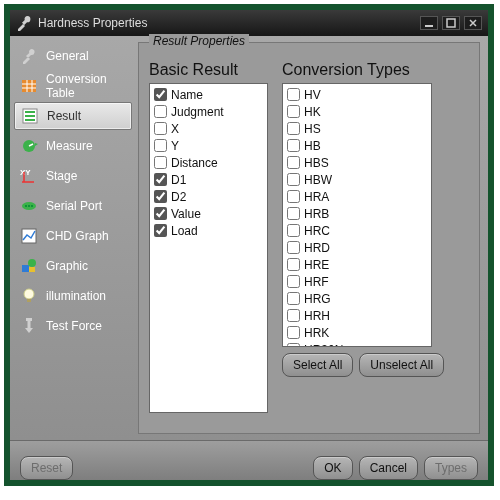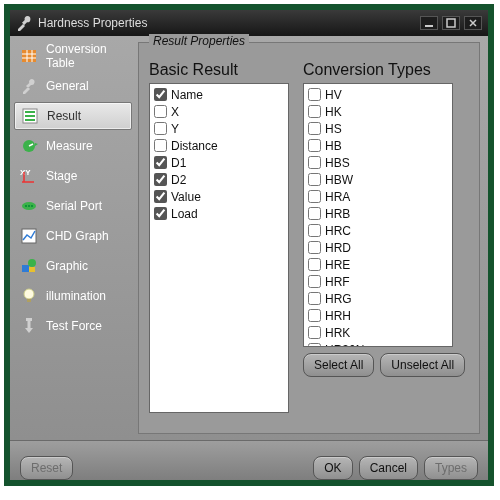--- a/index.html
+++ b/index.html
@@ -26,21 +26,21 @@
 .side-item .icn svg { width:18px; height:18px; }
 
 
 .main { flex:1; padding:6px 8px 6px 2px; }
 .groupbox { border:1px solid #777; background:#9a9a9a; height:100%; position:relative; padding:18px 10px 10px 10px; display:flex; gap:14px;}
 .groupbox>.legend { position:absolute; top:-9px; left:10px; background:#9a9a9a; padding:0 4px; font-size:12px; color:#111;font-style:italic; }
 
 .col { display:flex; flex-direction:column; }
 .col-label { font-size:16px; color:#111; margin-bottom:4px; }
 .listbox { background:#fff; border:1px solid #666; overflow-y:auto; overflow-x:hidden; padding:2px 2px; }
-.listbox.basic { width:140px; height:330px; }
+.listbox.basic { width:119px; height:330px; }
 .listbox.conv  { width:150px; height:264px; }
 .row { display:flex; align-items:center; gap:4px; height:17px; font-size:12px; color:#111; padding:0 2px; white-space:nowrap;}
 .row input[type=checkbox]{ width:13px; height:13px; accent-color:#555; }
 
 .conv-btns { display:flex; gap:6px; margin-top:6px; justify-content:flex-end;}
 .btn { height:24px; padding:0 10px; font-size:12px; background:linear-gradient(#b6b6b6,#8f8f8f); border:1px solid #555; color:#111; border-radius:8px; box-shadow: inset 0 1px 0 rgba(255,255,255,.3); cursor:pointer;}
 .btn:disabled { color:#6d6d6d; }
 
 
 .footer { height:40px; background:linear-gradient(#9e9e9e,#7e7e7e); border-top:1px solid #6a6a6a; display:flex; align-items:flex-end; padding:0 10px; gap:6px;}
@@ -80,33 +80,33 @@
         </svg>
       </span>
   </div>
 
   <div class="body">
 
     <div class="sidebar" id="sidebar">
         <div class="side-item">
           <span class="icn">
             <svg viewBox="0 0 18 18">
+              <path fill="#d0d0d0" d="M3 15l5-5 2 2-5 5H3v-2zm9-13a3 3 0 00-2.8 4L6 9l2 2 3-3A3 3 0 1012 2z"></path>
+            </svg>
+          </span>
+          <span>General</span>
+        </div>
+        <div class="side-item">
+          <span class="icn">
+            <svg viewBox="0 0 18 18">
               <rect x="2" y="3" width="14" height="12" fill="#e88b2e"></rect>
               <path stroke="#fff" stroke-width="1" d="M2 7h14M2 11h14M7 3v12M12 3v12"></path>
             </svg>
           </span>
           <span>Conversion Table</span>
-        </div>
-        <div class="side-item">
-          <span class="icn">
-            <svg viewBox="0 0 18 18">
-              <path fill="#d0d0d0" d="M3 15l5-5 2 2-5 5H3v-2zm9-13a3 3 0 00-2.8 4L6 9l2 2 3-3A3 3 0 1012 2z"></path>
-            </svg>
-          </span>
-          <span>General</span>
         </div>
         <div class="side-item selected">
           <span class="icn">
             <svg viewBox="0 0 18 18">
               <rect x="2" y="2" width="14" height="14" fill="#fff" stroke="#888"></rect>
               <path stroke="#3bb24a" stroke-width="2" d="M4 5h10M4 9h10M4 13h10"></path>
             </svg>
           </span>
           <span>Result</span>
         </div>
@@ -183,20 +183,24 @@
     <div class="main">
       <div class="groupbox">
         <span class="legend">Result Properties</span>
 
         <div class="col">
           <div class="col-label">Basic Result</div>
           <div class="listbox basic" id="basic-list">
               <div class="row">
                 <input type="checkbox" checked="" style="">
                 <span>Name</span>
+              </div>
+              <div class="row">
+                <input type="checkbox" style="">
+                <span>Judgment</span>
               </div>
               <div class="row">
                 <input type="checkbox" style="">
                 <span>X</span>
               </div>
               <div class="row">
                 <input type="checkbox" style="">
                 <span>Y</span>
               </div>
               <div class="row">

